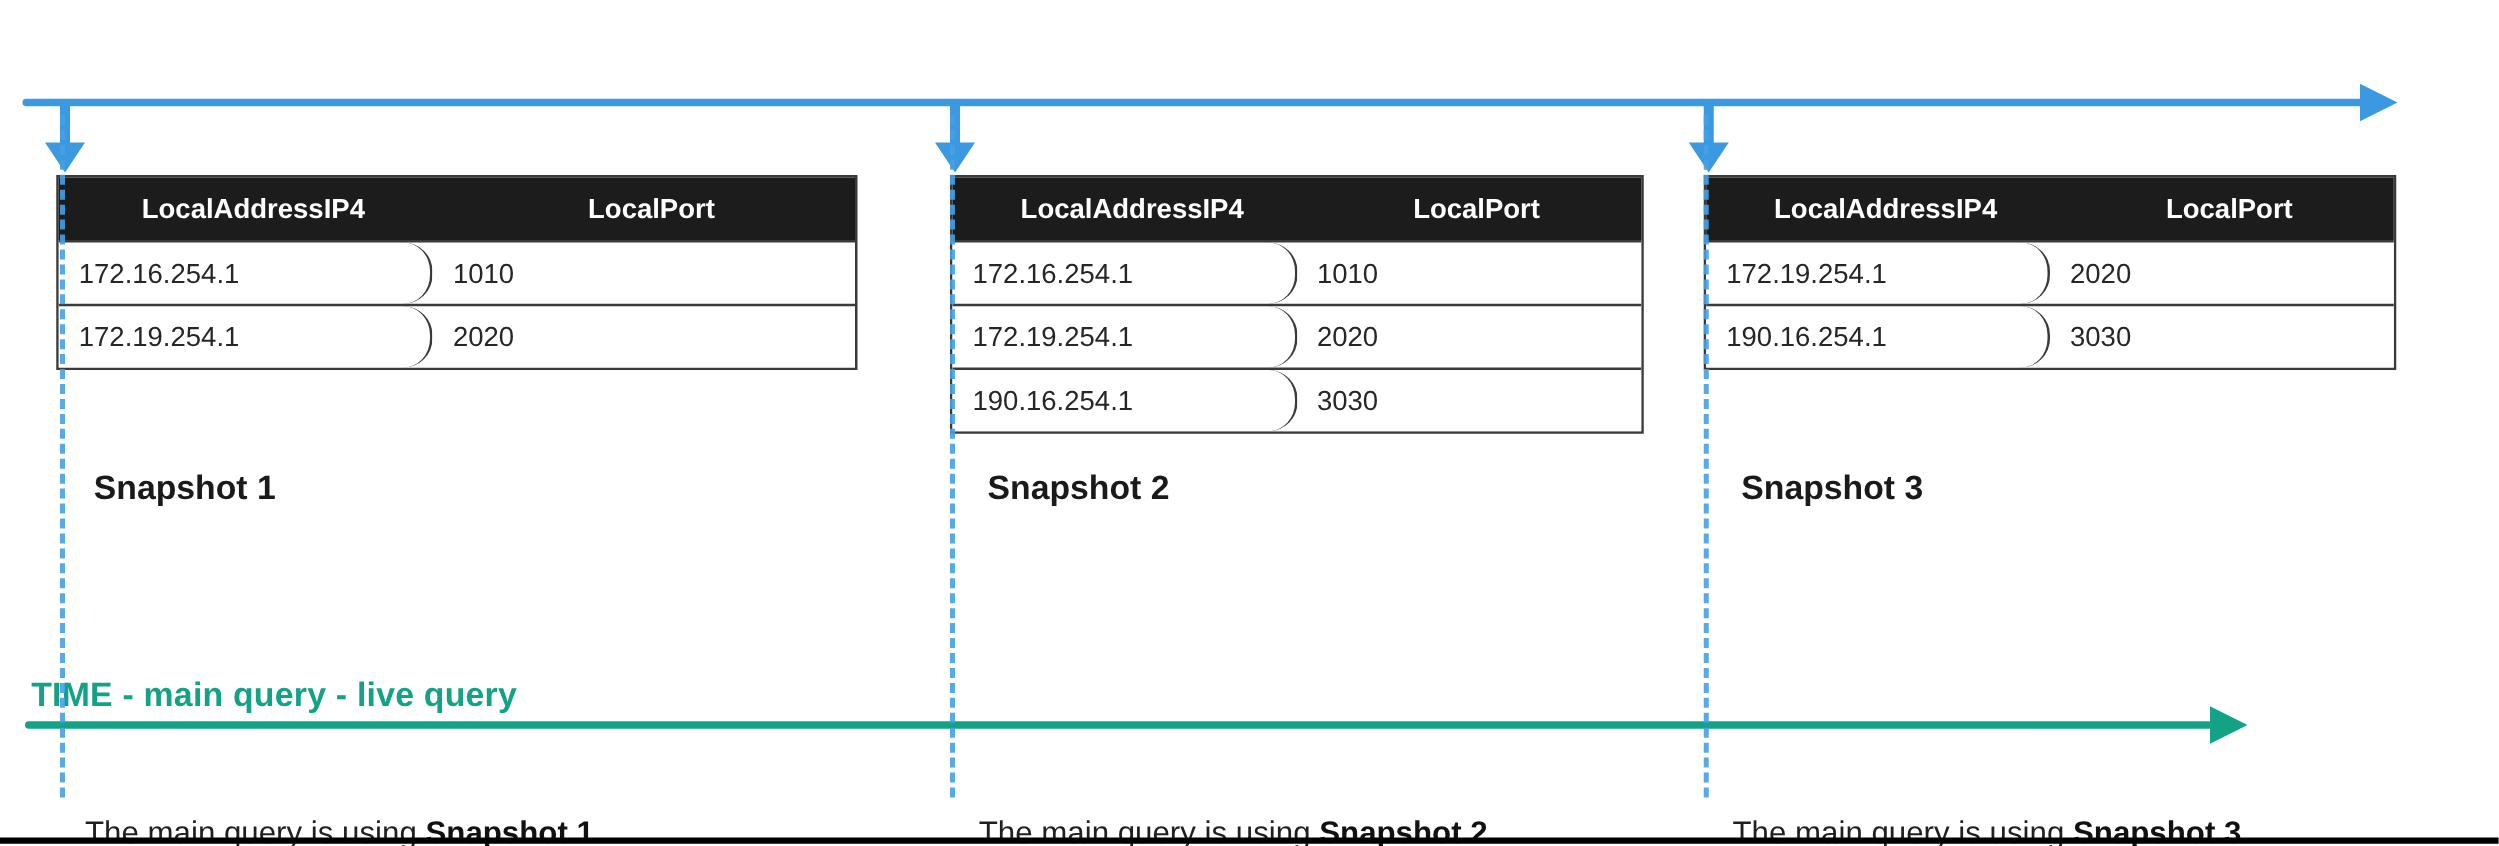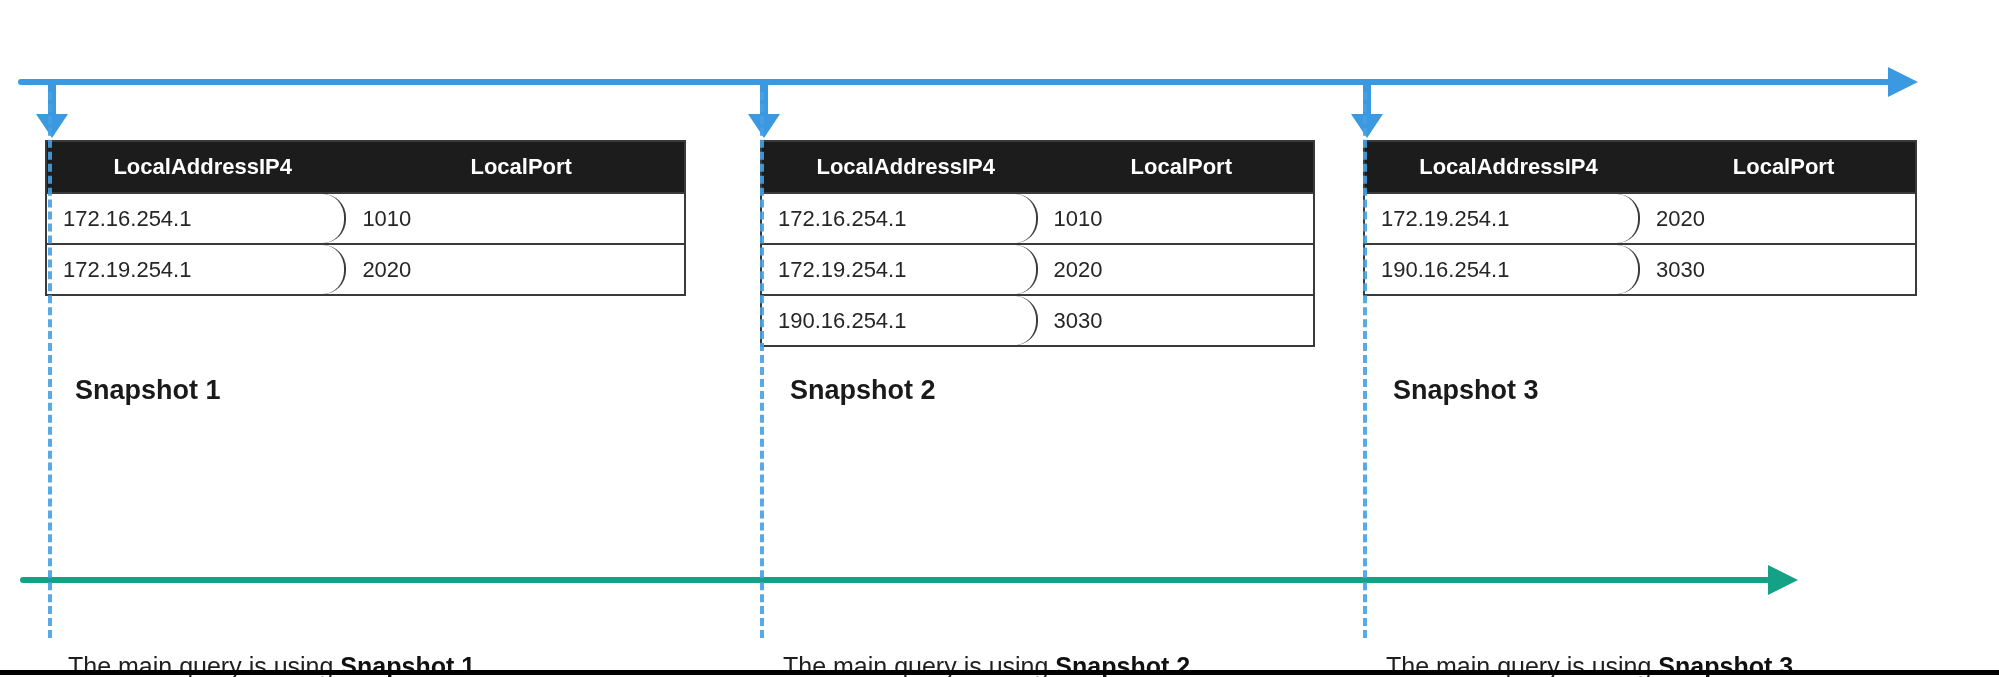--- a/index.html
+++ b/index.html
@@ -141,17 +141,18 @@
           <div class="tr">
             <div class="td">190.16.254.1</div>
             <div class="td">3030</div>
           </div>
         </div>
     </div>
     <div class="snapshot-label">Snapshot 3</div>
     <div class="caption"><span>The main query is using </span><b>Snapshot 3</b></div>
   </div>
 
+  <div class="tl-label green">TIME - main query - live query</div>
   <div class="hline green"></div>
   <div class="harrow green"></div>
 
   <div class="bottom-rule"></div>
 </div>
 
 </body></html>

